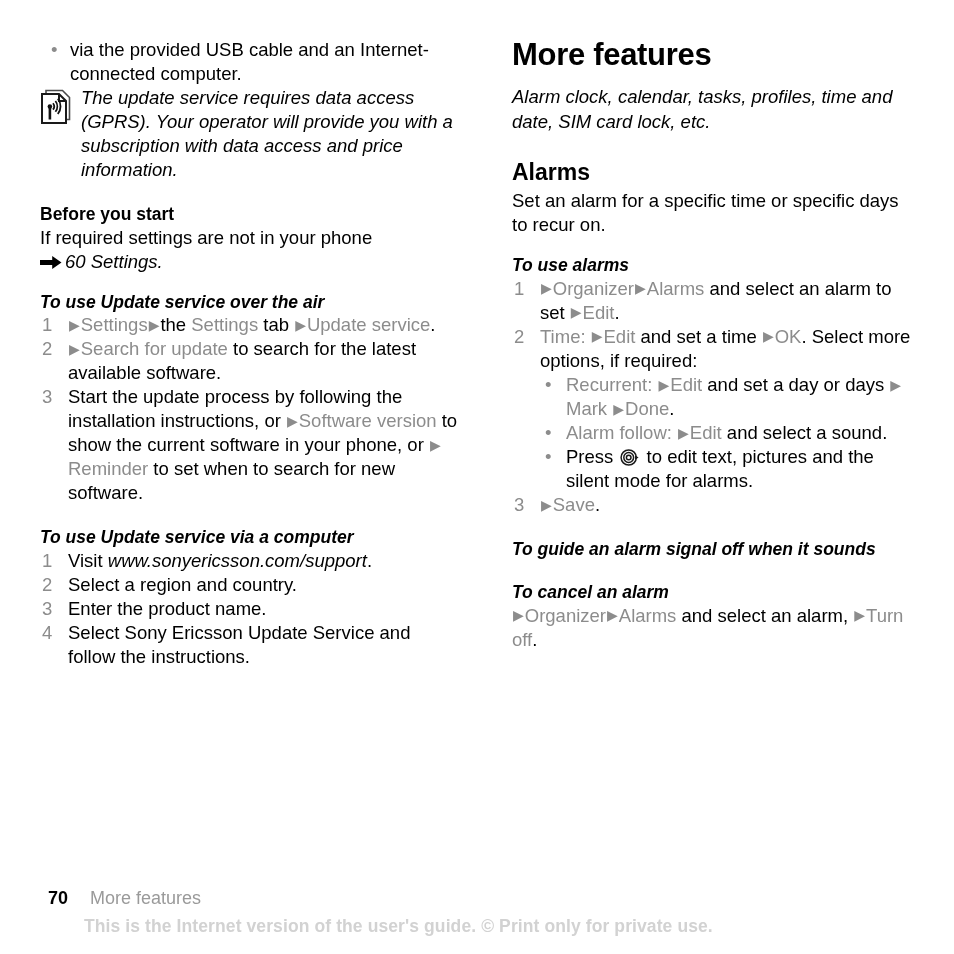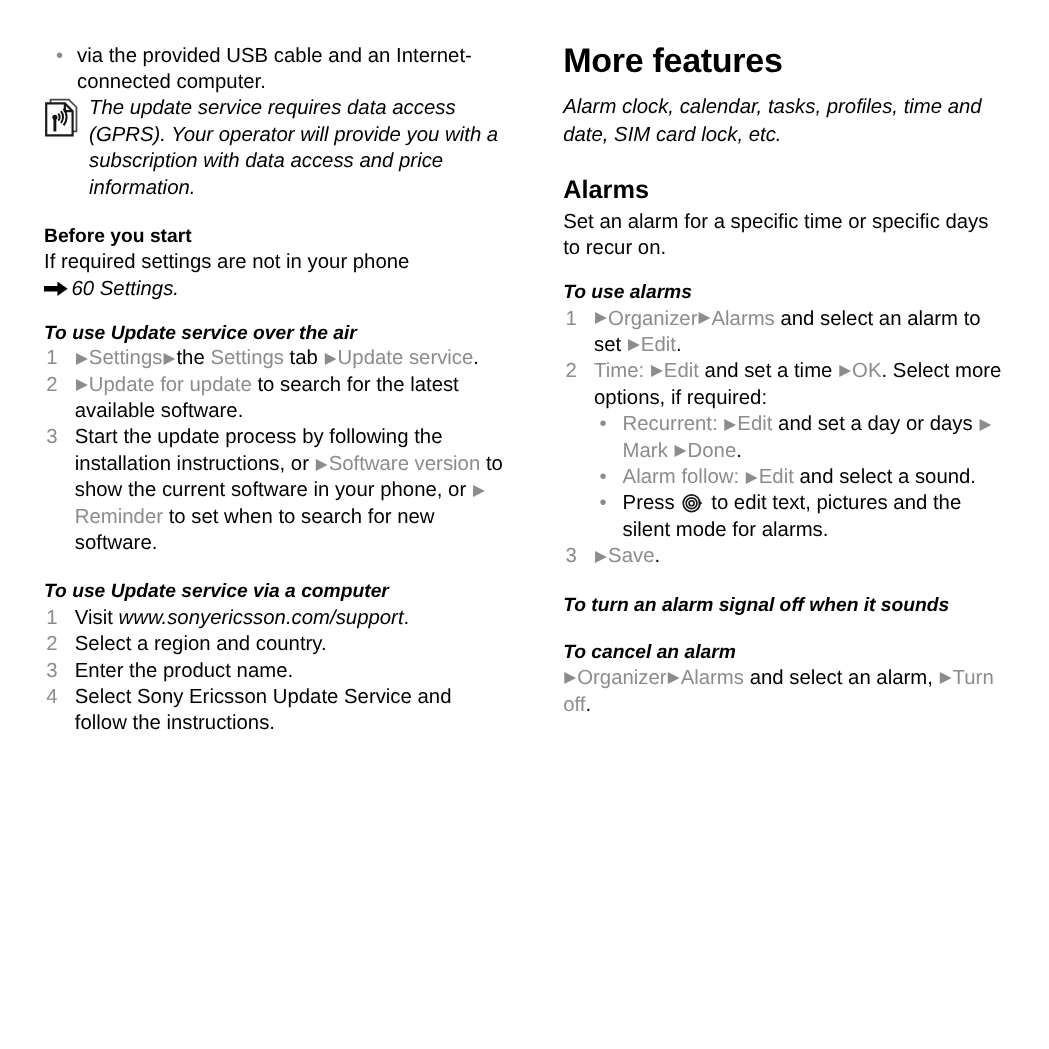--- a/index.html
+++ b/index.html
@@ -252,21 +252,21 @@
             <path d="M0 4.0 H12.2 V0 L21.5 6.5 L12.2 13 V9.0 H0 Z" fill="#000000"></path>
           </svg>
         </span><span class="ital">60 Settings.</span>
       </p>
 
       <div class="gap-m"></div>
 
       <h3 class="h3-italic">To use Update service over the air</h3>
       <ol class="nlist">
           <li><span class="num">1</span><span class="tri">▶</span><span class="gray">Settings</span><span class="tri">▶</span><span>the </span><span class="gray">Settings</span><span> tab </span><span class="tri">▶</span><span class="gray">Update service</span><span>.</span></li>
-          <li><span class="num">2</span><span class="tri">▶</span><span class="gray">Update for update</span><span> to search for the latest available software.</span></li>
+          <li><span class="num">2</span><span class="tri">▶</span><span class="gray">Search for update</span><span> to search for the latest available software.</span></li>
           <li><span class="num">3</span><span>Start the update process by following the installation instructions, or </span><span class="tri">▶</span><span class="gray">Software version</span><span> to show the current software in your phone, or </span><span class="tri">▶</span><span class="gray">Reminder</span><span> to set when to search for new software.</span></li>
         </ol>
 
       <div class="gap-l"></div>
 
       <h3 class="h3-italic">To use Update service via a computer</h3>
       <ol class="nlist">
           <li><span class="num">1</span><span>Visit </span><span class="ital">www.sonyericsson.com/support</span><span>.</span></li>
           <li><span class="num">2</span><span>Select a region and country.</span></li>
           <li><span class="num">3</span><span>Enter the product name.</span></li>
@@ -296,24 +296,30 @@
                     <circle cx="8.7" cy="9.5" r="4.9" fill="none" stroke="#1a1a1a" stroke-width="1.5"></circle>
                     <circle cx="8.7" cy="9.5" r="2.3" fill="none" stroke="#1a1a1a" stroke-width="1.5"></circle>
                     <path d="M15.0 7.2 L18.6 9.5 L15.0 11.8 Z" fill="#1a1a1a"></path>
                   </svg></span><span> to edit text, pictures and the silent mode for alarms.</span></li>
             </ul></li>
           <li><span class="num">3</span><span class="tri">▶</span><span class="gray">Save</span><span>.</span></li>
         </ol>
 
       <div class="gap-l"></div>
 
-      <h3 class="h3-italic">To turn an alarm signal off when it sounds</h3>
+      <h3 class="h3-italic">To guide an alarm signal off when it sounds</h3>
 
       <div class="gap-l"></div>
 
       <h3 class="h3-italic">To cancel an alarm</h3>
       <p class="body"><span class="tri">▶</span><span class="gray">Organizer</span><span class="tri">▶</span><span class="gray">Alarms</span><span> and select an alarm, </span><span class="tri">▶</span><span class="gray">Turn off</span><span>.</span></p>
 
     </div>
   </div>
 
+  <div class="footer">
+    <div class="footer-row">
+      <span class="footer-pageno">70</span><span class="footer-chapter">More features</span>
+    </div>
+    <div class="watermark">This is the Internet version of the user's guide. © Print only for private use.</div>
+  </div>
 
 </div>
 
 </body></html>

